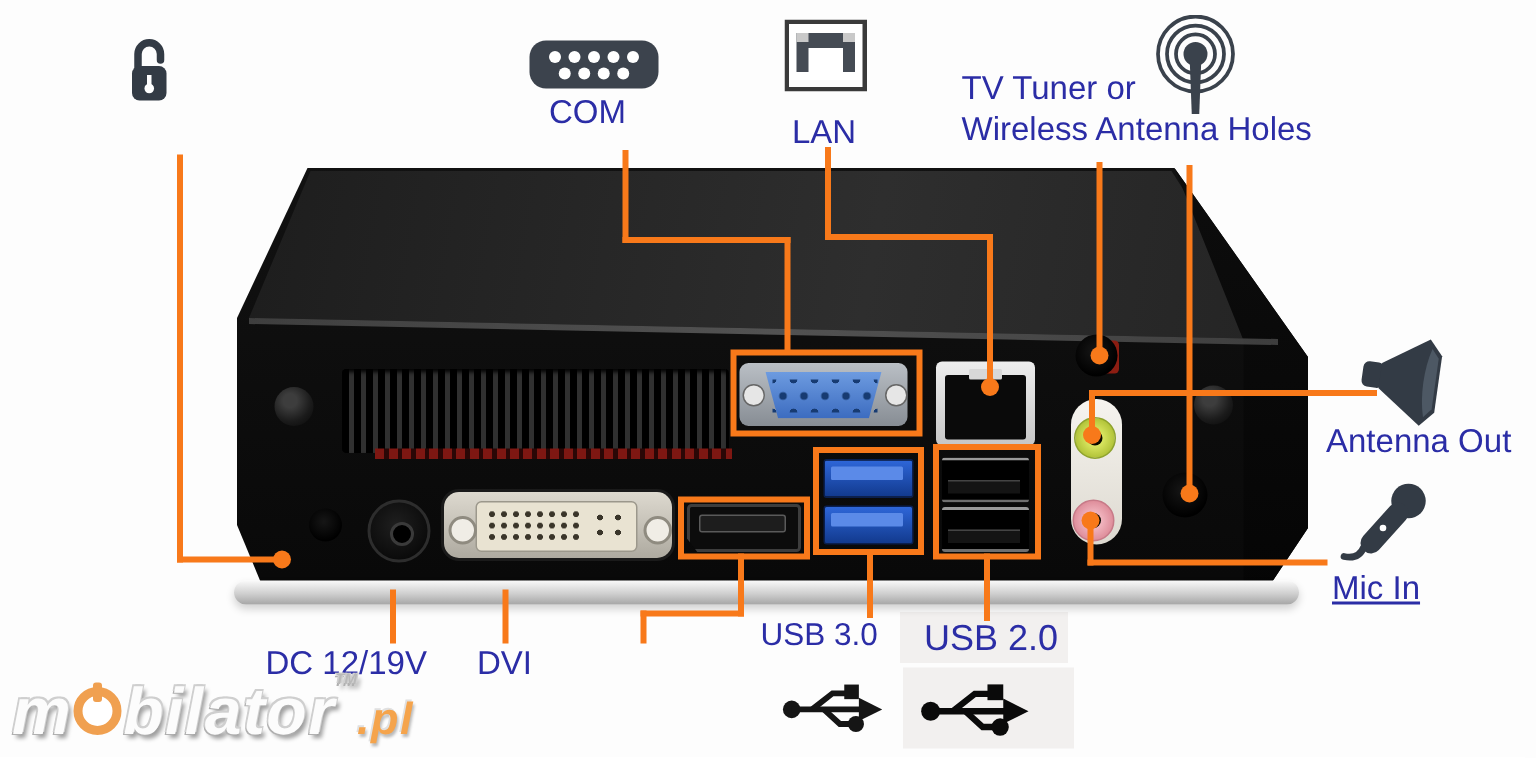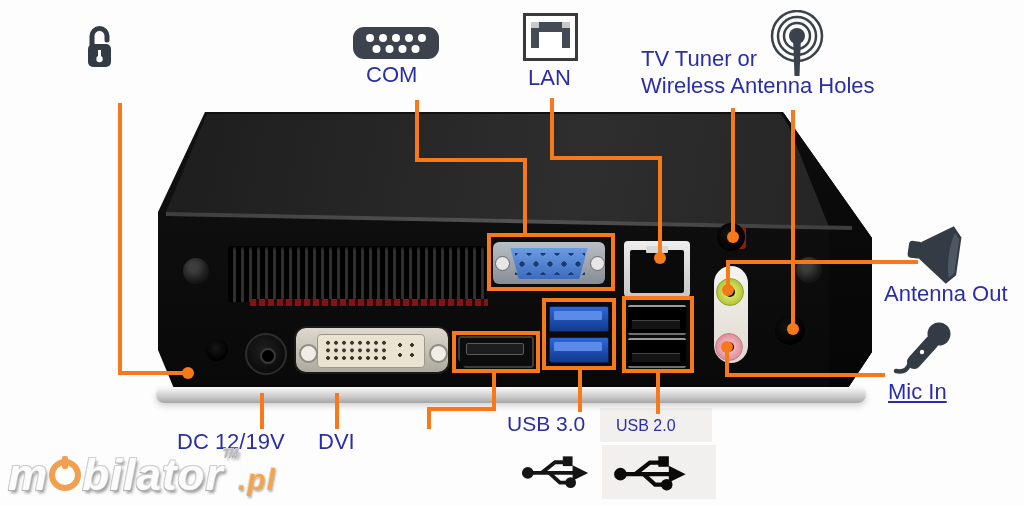--- a/index.html
+++ b/index.html
@@ -221,27 +221,27 @@
     <circle cx="8" cy="26" r="6" fill="#0a0a0a"></circle>
     <path d="M8 26 H58" stroke="#0a0a0a" stroke-width="4"></path>
     <polygon points="70,26 54,18 54,34" fill="#0a0a0a"></polygon>
     <path d="M22 26 L36 15 H46" stroke="#0a0a0a" stroke-width="4" fill="none"></path>
     <rect x="44" y="9" width="10" height="10" fill="#0a0a0a"></rect>
     <path d="M30 26 L41 36 H49" stroke="#0a0a0a" stroke-width="4" fill="none"></path>
     <circle cx="52" cy="36" r="5.5" fill="#0a0a0a"></circle>
   </svg>
 
   <div class="lbl" style="left:366px;top:62px;">COM</div>
-  <div class="lbl" style="left:528px;top:65px;">LAN</div>
+  <div class="lbl" style="left:528px;top:75px;">LAN</div>
   <div class="lbl" style="left:641px;top:73px;">Wireless Antenna Holes</div>
   <div class="lbl" style="left:641px;top:46px;">TV Tuner or</div>
   <div class="lbl" style="left:884px;top:281px;">Antenna Out</div>
   <div class="lbl" style="left:888px;top:379px;text-decoration:underline;">Mic In</div>
   <div class="lbl" style="left:177px;top:429px;">DC 12/19V</div>
   <div class="lbl" style="left:318px;top:429px;">DVI</div>
   <div class="lbl" style="left:507px;top:411px;font-size:21px;">USB 3.0</div>
-  <div class="lbl" style="left:616px;top:413px;font-size:16px;">USB 2.0</div>
+  <div class="lbl" style="left:616px;top:413px;font-size:24px;">USB 2.0</div>
 
   <div class="wm">
     <span>m</span><span class="power-o"><span></span></span><span>bilator</span><span class="tm">TM</span><span class="suffix">.pl</span>
   </div>
 
 </div>
 
 </body></html>

